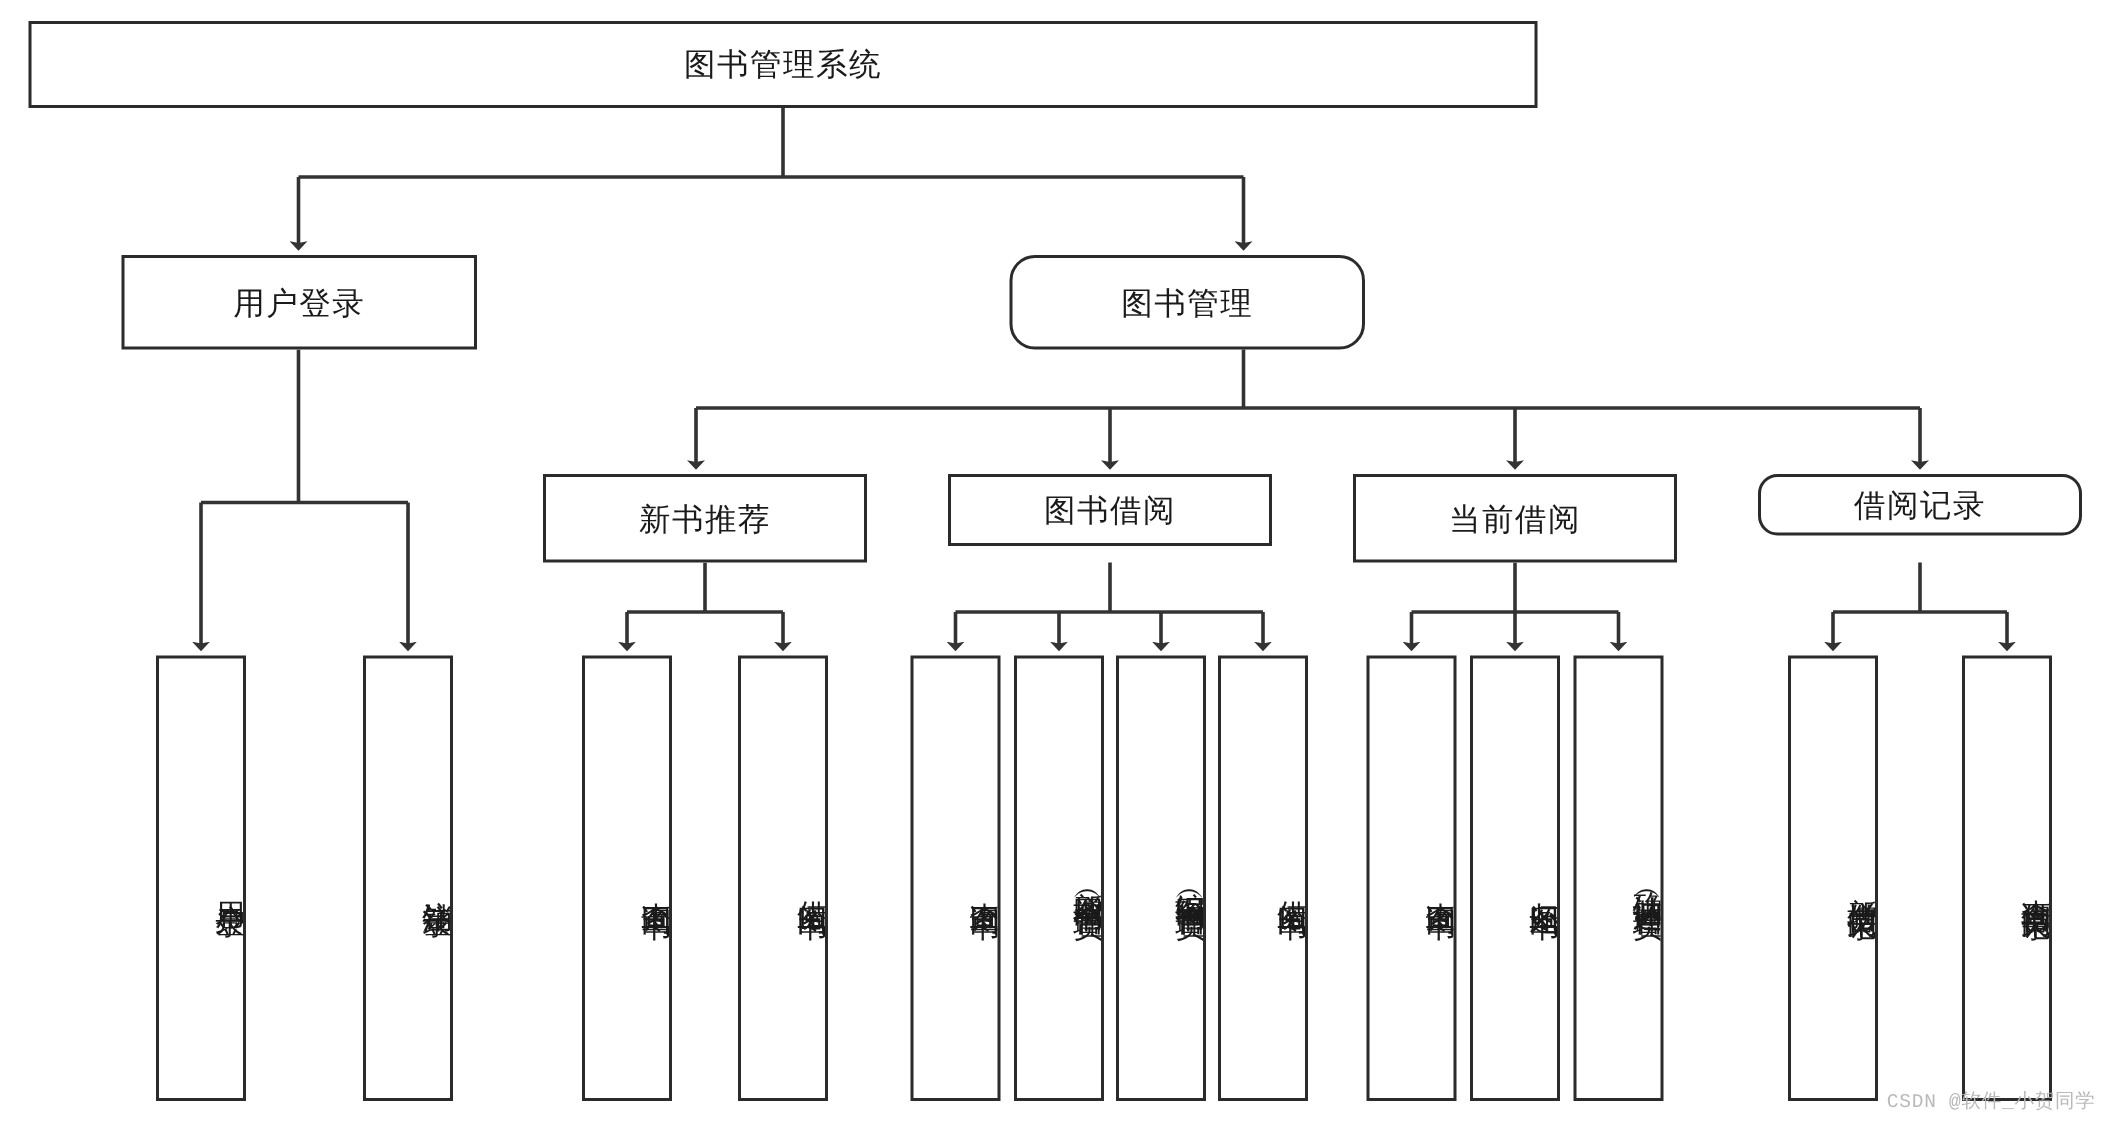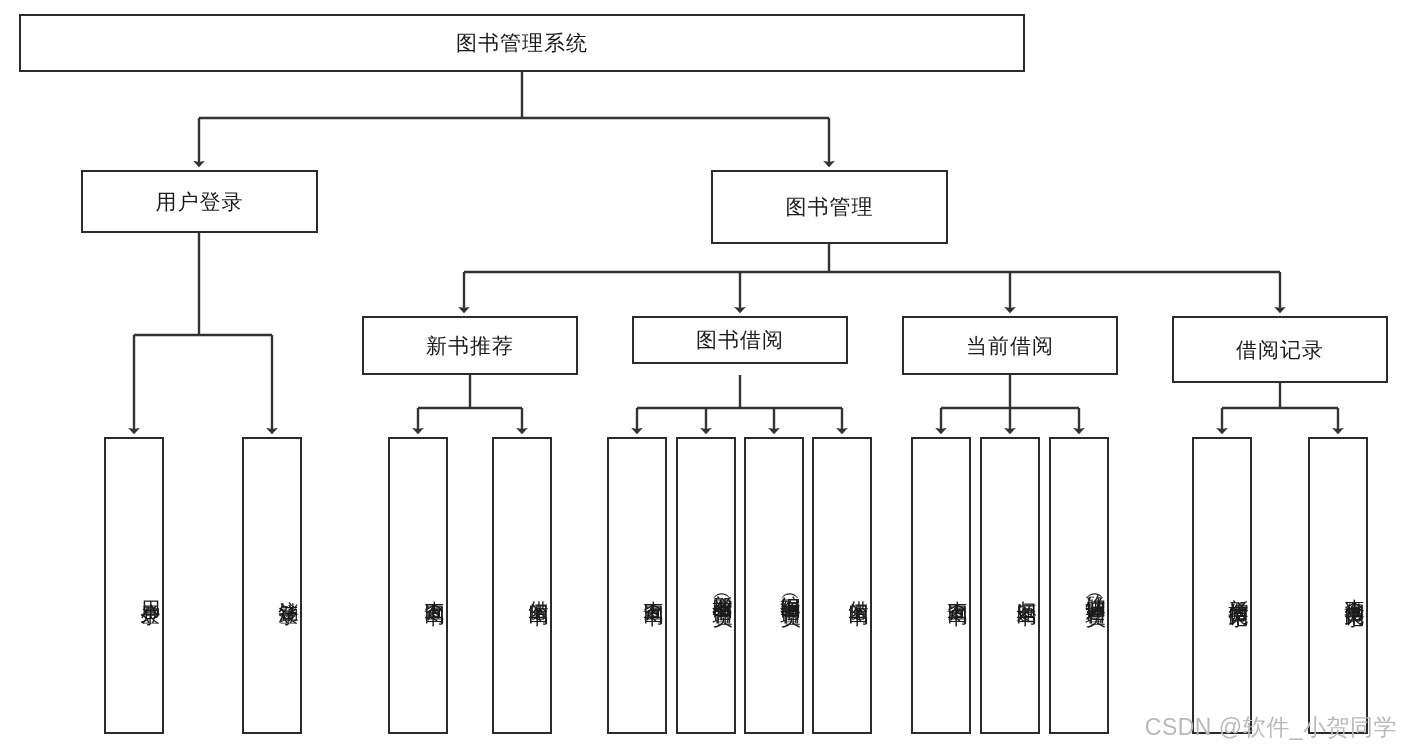--- a/index.html
+++ b/index.html
@@ -9,20 +9,21 @@
   }
   body {
     font-family: "Liberation Sans", "DejaVu Sans", sans-serif;
   }
   #canvas {
     position: relative;
     width: 1405px;
     height: 747px;
     background: #ffffff;
     overflow: hidden;
+    font-family: Liberation Mono, monospace;
   }
   #diagram-svg {
     position: absolute;
     left: 0;
     top: 0;
     width: 1405px;
     height: 747px;
   }
   .node-box {
     position: absolute;
@@ -50,21 +51,21 @@
     padding-top: 6px;
     overflow: hidden;
   }
   .node-v.top-align {
     padding-top: 4px;
   }
   .watermark {
     position: absolute;
     right: 8px;
     bottom: 4px;
-    font-size: 23px;
+    font-size: 13px;
     color: #b9b9b9;
     white-space: nowrap;
     letter-spacing: 0.5px;
   }
 </style>
 </head>
 <body>
 
 <div id="canvas">
 
@@ -118,34 +119,34 @@
     </g>
   </svg>
 
   <div class="node-box node-h" style="left:19px; top:14px; width:1006px; height:58px;">
     <span>图书管理系统</span>
   </div>
 
   <div class="node-box node-h" style="left:81px; top:170px; width:237px; height:63px;">
     <span>用户登录</span>
   </div>
-  <div class="node-box node-h" style="left:711px; top:170px; width:237px; height:74px;">
+  <div class="node-box node-h" style="left:673px; top:170px; width:237px; height:63px;border-radius:17px;">
     <span>图书管理</span>
   </div>
 
   <div class="node-box node-h" style="left:362px; top:316px; width:216px; height:59px;">
     <span>新书推荐</span>
   </div>
   <div class="node-box node-h" style="left:632px; top:316px; width:216px; height:48px;">
     <span>图书借阅</span>
   </div>
   <div class="node-box node-h" style="left:902px; top:316px; width:216px; height:59px;text-align:center;">
     <span>当前借阅</span>
   </div>
-  <div class="node-box node-h" style="left:1172px; top:316px; width:216px; height:67px;">
+  <div class="node-box node-h" style="left:1172px; top:316px; width:216px; height:41px;border-radius:13px;">
     <span>借阅记录</span>
   </div>
 
   <div class="node-box node-v" style="left:104px; top:437px; width:60px; height:297px;">
     <span>用户登录</span>
   </div>
   <div class="node-box node-v" style="left:242px; top:437px; width:60px; height:297px;">
     <span>注销登录</span>
   </div>
 

